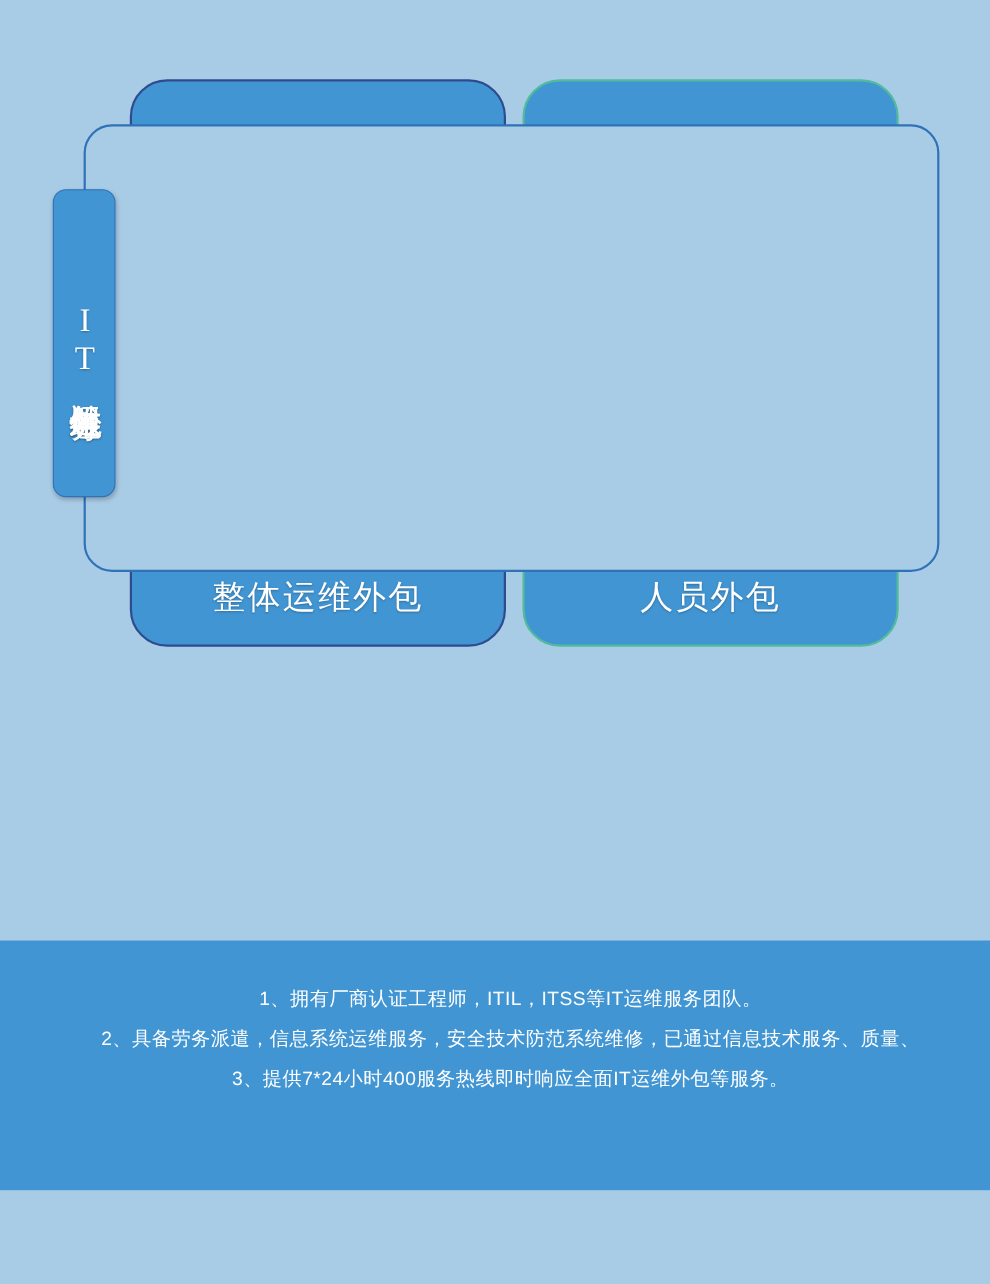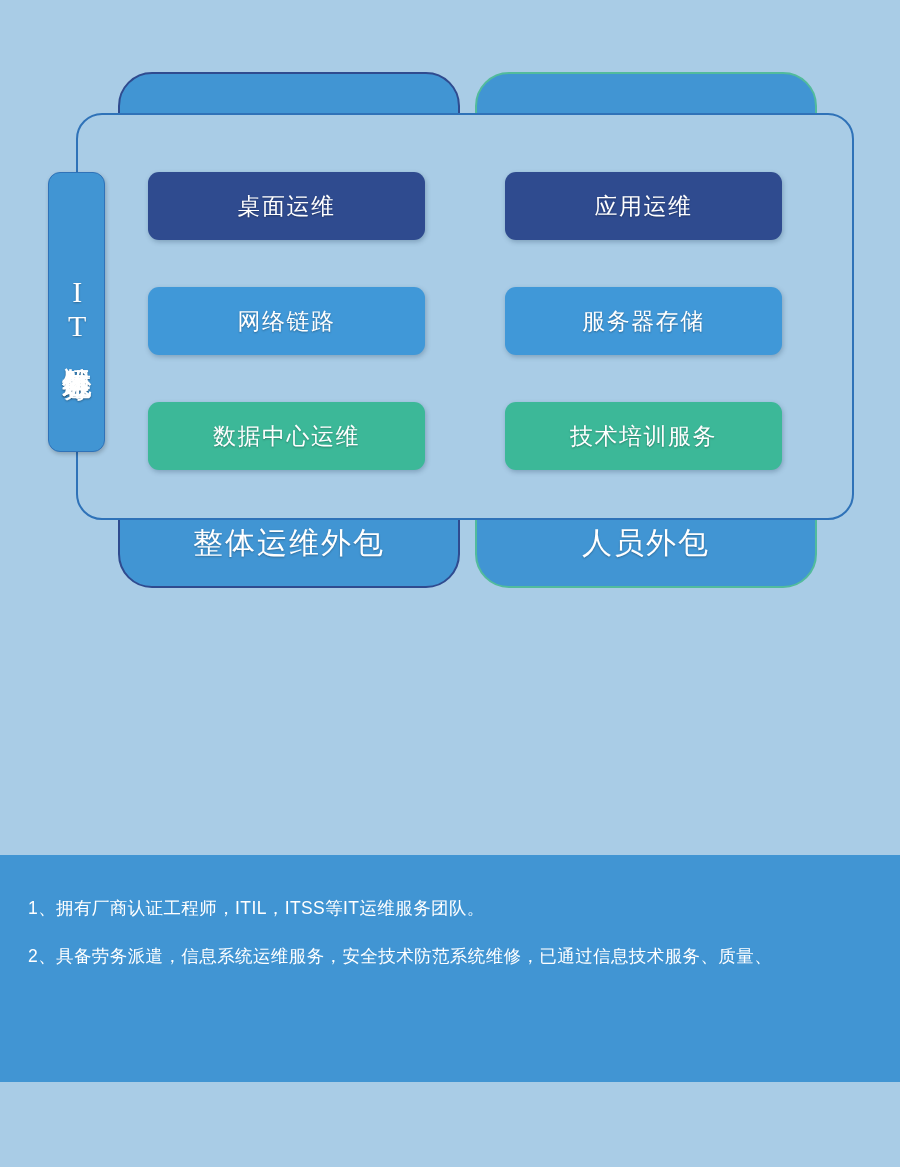--- a/index.html
+++ b/index.html
@@ -137,61 +137,43 @@
     font-size: 17.5px;
     letter-spacing: 0.4px;
     white-space: nowrap;
   }
   .note-line.lvl1 { margin-left: 28px; }
   .note-line.lvl2 { margin-left: 60px; }
   #notes-inner {
     padding-top: 41px;
     display: flex;
     flex-direction: column;
-    gap: 24px;
+    gap: 12px;
+    align-items: center;
   }
 </style>
 </head>
 <body>
 
 <div id="diagram">
 
   <div class="back-tab left">
     <div class="back-tab-label">整体运维外包</div>
   </div>
 
   <div class="back-tab right">
     <div class="back-tab-label">人员外包</div>
   </div>
 
   <div id="main-panel"></div>
 
   <div id="side-label">IT运维外包服务</div>
 
-  <div id="items">
-    <div class="item tone-darkblue">
-        <span>桌面运维</span>
-      </div>
-    <div class="item tone-darkblue">
-        <span>应用运维</span>
-      </div>
-    <div class="item tone-blue">
-        <span>网络链路</span>
-      </div>
-    <div class="item tone-blue">
-        <span>服务器存储</span>
-      </div>
-    <div class="item tone-green">
-        <span>数据中心运维</span>
-      </div>
-    <div class="item tone-green">
-        <span>技术培训服务</span>
-      </div>
-  </div>
 
 </div>
 
 <div id="notes-panel">
   <div id="notes-inner">
     <div class="note-line lvl1">1、拥有厂商认证工程师，ITIL，ITSS等IT运维服务团队。</div>
     <div class="note-line lvl1">2、具备劳务派遣，信息系统运维服务，安全技术防范系统维修，已通过信息技术服务、质量、</div>
+    <div class="note-line lvl1">3、提供7*24小时400服务热线即时响应全面IT运维外包等服务。</div>
   </div>
 </div>
 
 </body></html>

